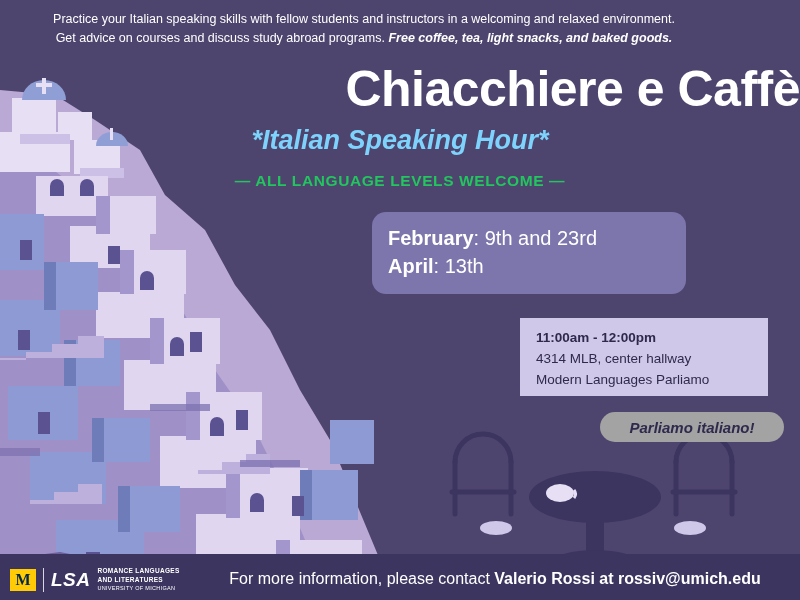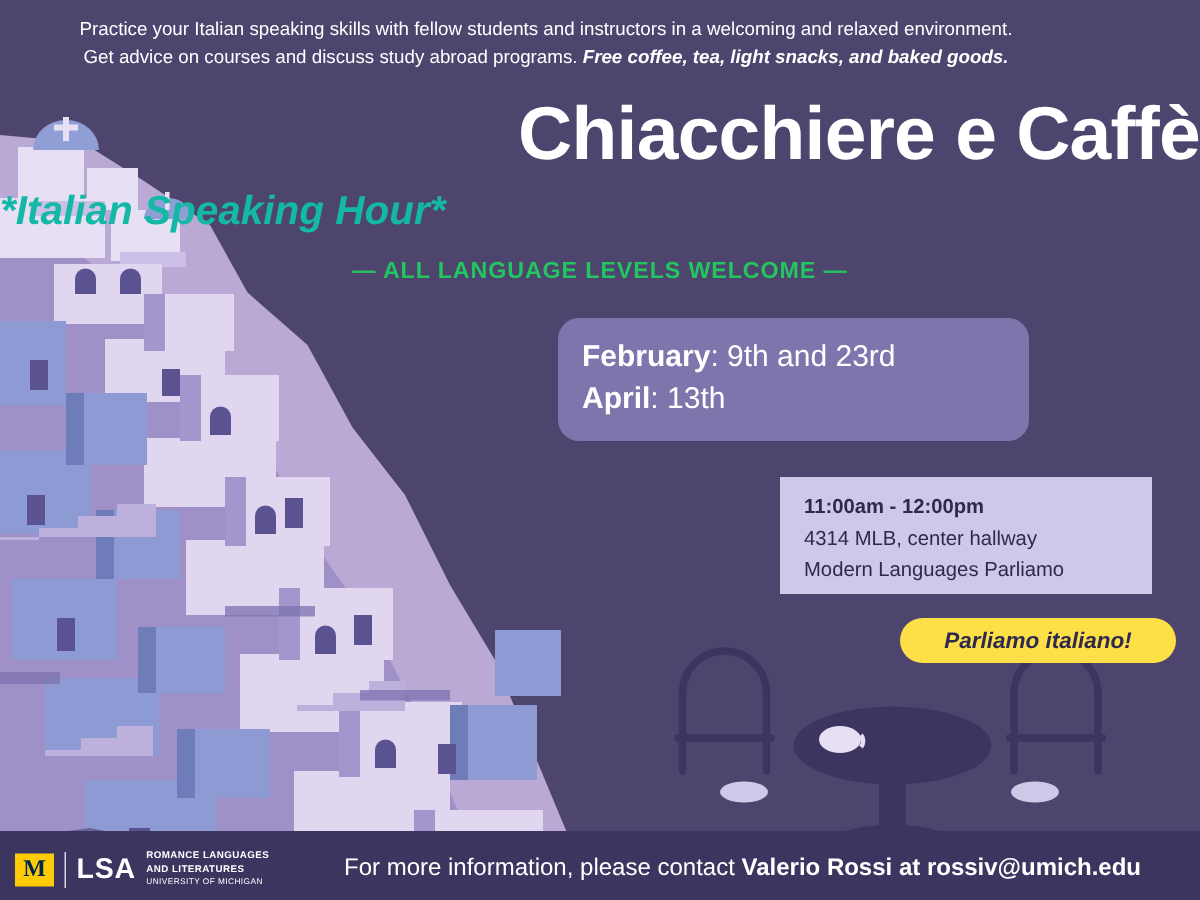--- a/index.html
+++ b/index.html
@@ -57,23 +57,23 @@
     color: #ffffff;
     font-size: 50px;
     font-weight: bold;
     letter-spacing: -0.5px;
   }
   .subtitle {
     position: absolute;
     top: 125px;
     left: 0;
     width: 800px;
-    text-align: left;
+    text-align: center;
     z-index: 5;
-    color: #14b8a6;
+    color: #7dd3fc;
     font-size: 27px;
     font-weight: bold;
     font-style: italic;
   }
   .levels {
     position: absolute;
     top: 172px;
     left: 0;
     width: 800px;
     text-align: center;
@@ -118,21 +118,21 @@
     line-height: 1.55;
   }
   .card-time .bold { font-weight: bold; }
 
   .card-parliamo {
     position: absolute;
     left: 600px;
     top: 412px;
     width: 184px;
     height: 30px;
-    background: #fde047;
+    background: #a3a3a3;
     border-radius: 15px;
     z-index: 6;
     color: #2f2a4d;
     font-size: 15px;
     font-weight: bold;
     font-style: italic;
     display: flex;
     align-items: center;
     justify-content: center;
   }
@@ -185,20 +185,21 @@
     width: 1px;
     height: 24px;
     background: #ffffff;
     opacity: 0.8;
   }
   .logo-lsa {
     color: #ffffff;
     font-size: 19px;
     font-weight: bold;
     letter-spacing: 0.5px;
+    font-style: italic;
   }
   .logo-dept {
     color: #ffffff;
     font-size: 6.5px;
     line-height: 1.35;
     font-weight: bold;
     letter-spacing: 0.3px;
   }
   .logo-dept .small {
     font-size: 5.5px;

